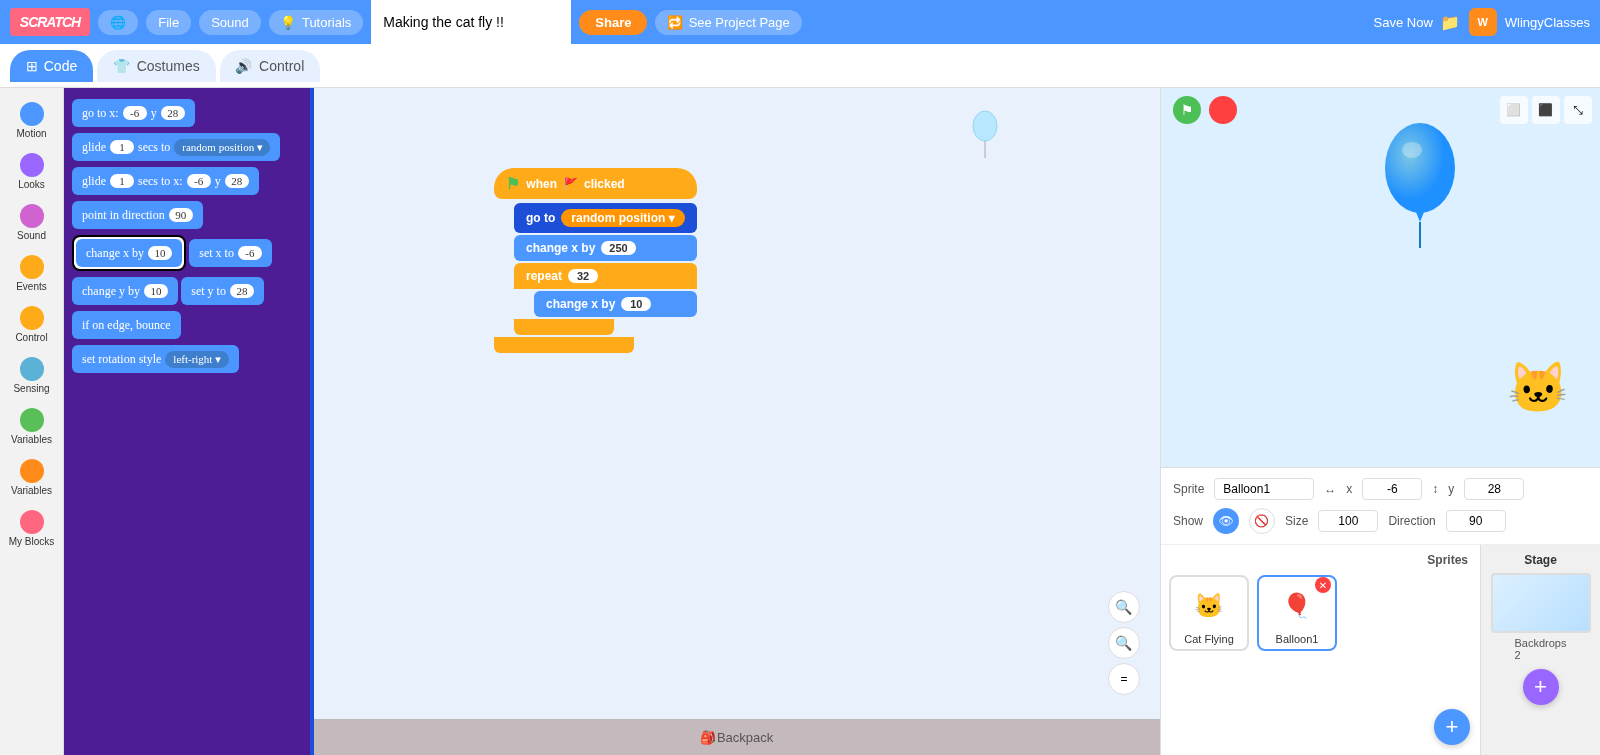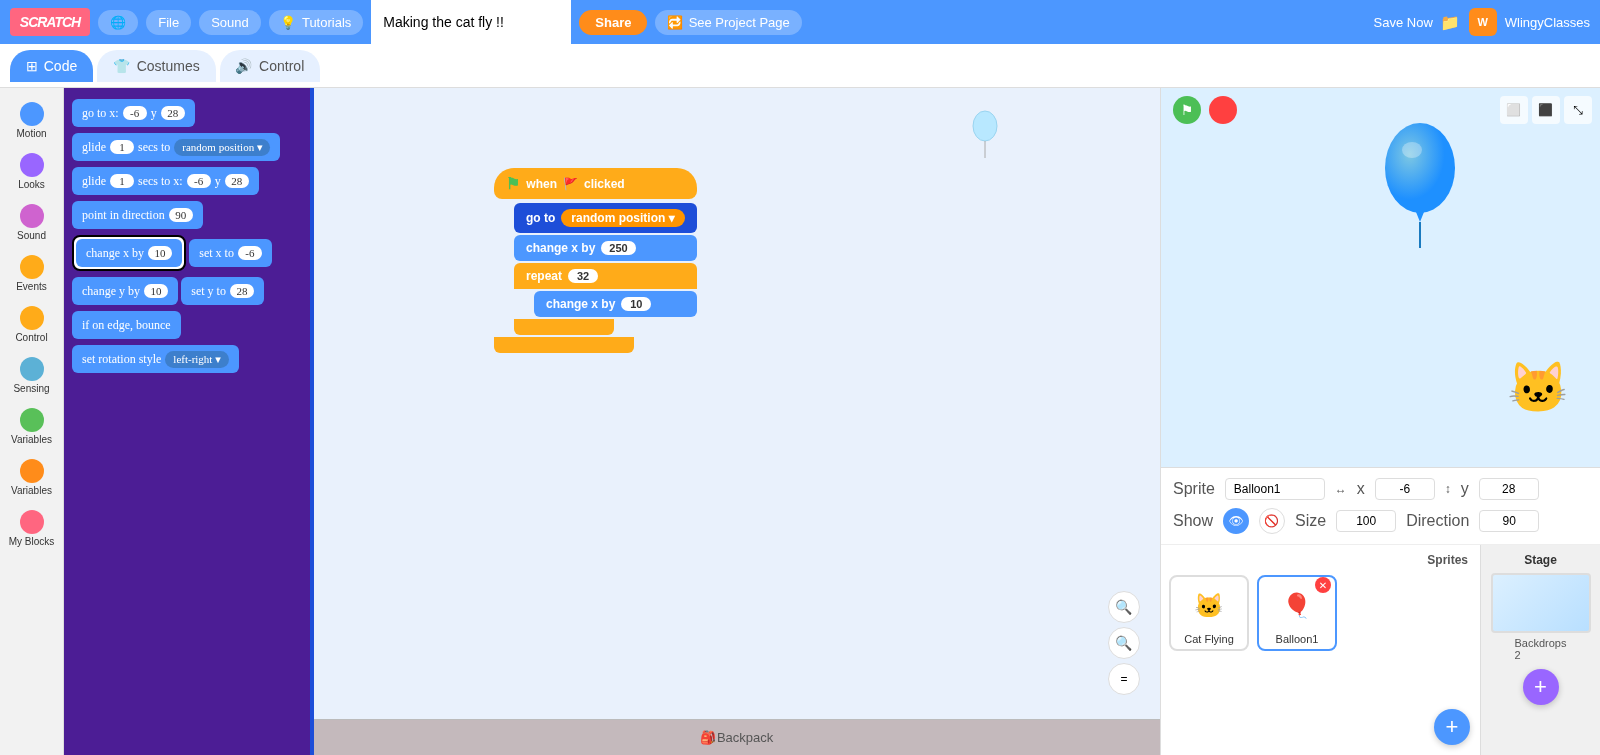--- a/index.html
+++ b/index.html
@@ -179,21 +179,21 @@
     }
 
     
     #sprite-info {
       padding: 10px 12px; background: white; border-bottom: 1px solid #eee;
       display: flex; flex-direction: column; gap: 8px;
     }
     #sprite-info-row1, #sprite-info-row2 {
       display: flex; align-items: center; gap: 10px;
     }
-    .info-label { font-size: 16px; color: #555; }
+    .info-label { font-size: 12px; color: #555; }
     .info-input {
       background: white; border: 1px solid #ddd; border-radius: 4px;
       padding: 3px 8px; font-size: 12px; width: 100px;
     }
     .info-input-sm {
       background: white; border: 1px solid #ddd; border-radius: 4px;
       padding: 3px 6px; font-size: 12px; width: 60px; text-align: center;
     }
     .show-btn {
       width: 26px; height: 26px; background: #4C97FF; border-radius: 50%;

